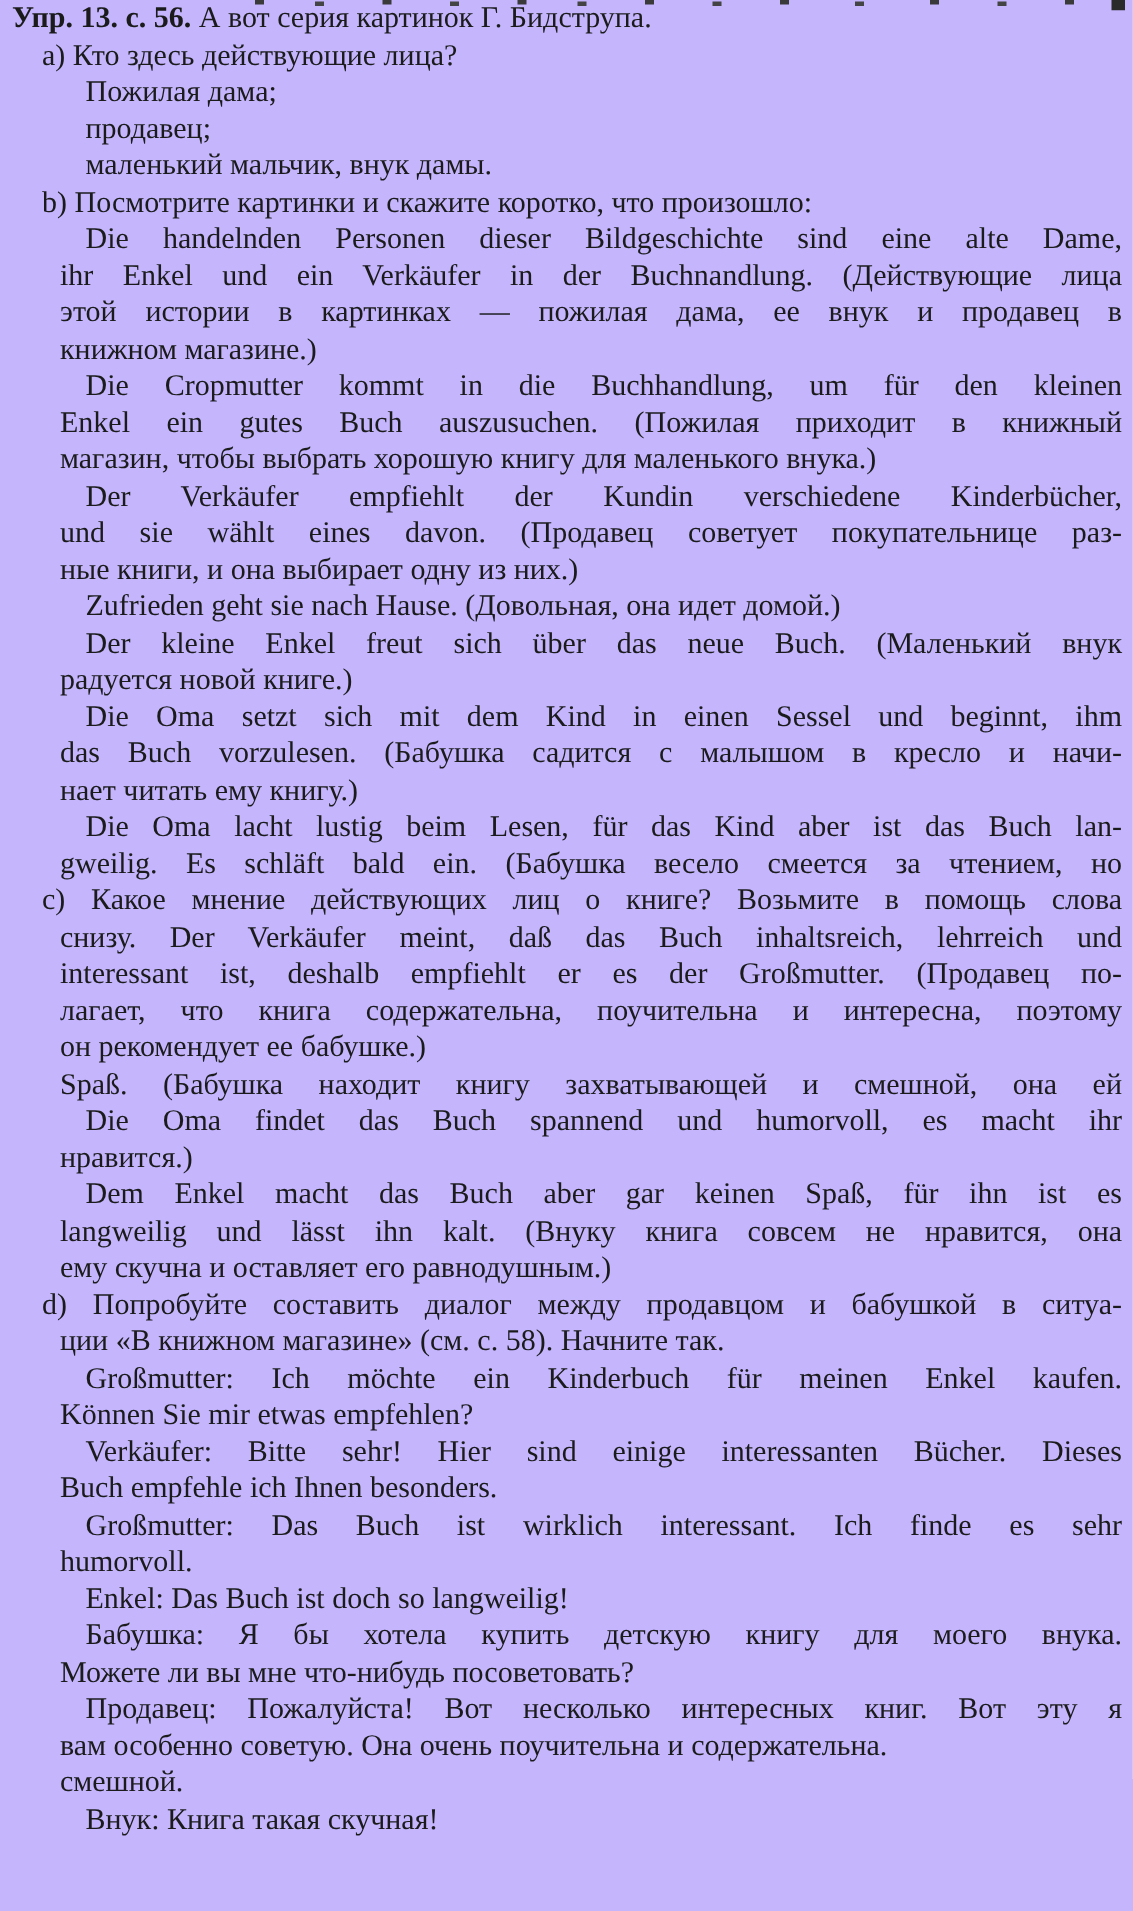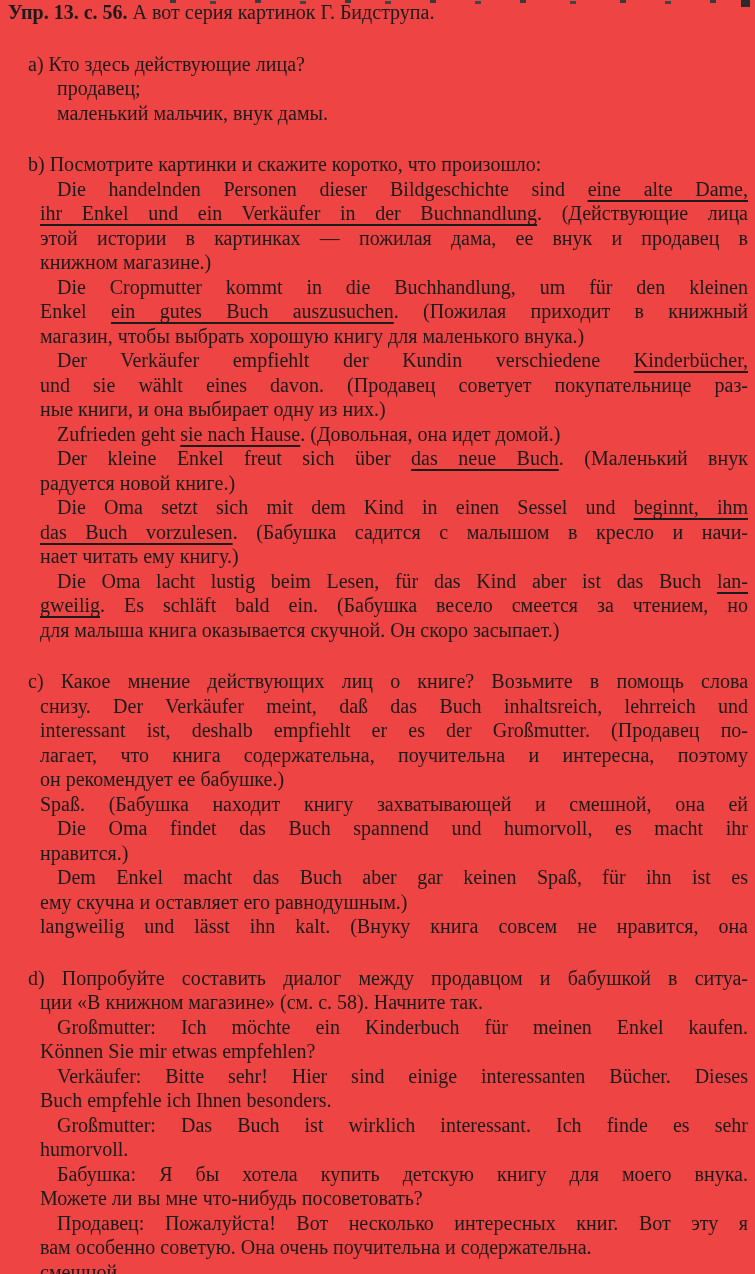--- a/index.html
+++ b/index.html
@@ -3,48 +3,49 @@
 <meta charset="utf-8">
 <style>
   html,body{margin:0;padding:0;}
   body{
     width:755px;height:1274px;overflow:hidden;background:#ffffff;
     color:#1b1b1b;
     font-family:"Liberation Serif","DejaVu Serif",serif;
     font-size:20px;line-height:24.5px;
   }
   .page{position:relative;box-sizing:border-box;width:755px;height:1274px;
-        padding:0 7px 11px 40px;background:#ef4444;}
+        padding:0 7px 11px 40px;background:#c4b5fd;}
   .crop-strip{position:absolute;top:0;left:0;width:755px;height:7px;overflow:hidden;}
   .marks{position:absolute;top:0;left:170px;width:6px;height:3px;background:#3a3a3a;
      box-shadow:40px 1px #444,85px 0 #3a3a3a,130px 1px #444,175px 0 #3a3a3a,
         215px 1px #444,260px 0 #3a3a3a,305px 1px #444,350px 0 #3a3a3a,
         400px 1px #444,450px 0 #3a3a3a,495px 1px #444,540px 0 #3a3a3a;}
   .corner{position:absolute;top:0;left:741px;width:9px;height:7px;background:#2a2a2a;}
   .line{text-align:left;}
   .j{text-align:justify;text-align-last:justify;}
   .l-title{margin-left:-32px;}
-  .l-label{margin-left:-12px;margin-top:27px;}
+  .l-label{margin-left:-12px;}
   .l-sub{margin-left:17px;}
   .l-first{text-indent:17px;}
-  .u{text-decoration:underline;text-decoration-thickness:1.8px;text-underline-offset:3.5px;}
+  .u{text-decoration-thickness:1.8px;text-underline-offset:3.5px;}
   .b{font-weight:bold;}
   .label{display:inline;}
 </style>
 </head>
 <body>
 
 <div class="page">
   <div class="crop-strip">
     <i class="marks"></i>
     <i class="corner"></i>
   </div>
   <div id="lines">
       <div class="line l-title"><span class="b">Упр. 13. с. 56.</span><span> А вот серия картинок Г. Бидструпа.</span></div>
       <div class="line l-label"><span class="label">a)</span> <span>Кто здесь действующие лица?</span></div>
+      <div class="line l-sub"><span>Пожилая дама;</span></div>
       <div class="line l-sub"><span>продавец;</span></div>
       <div class="line l-sub"><span>маленький мальчик, внук дамы.</span></div>
       <div class="line l-label"><span class="label">b)</span> <span>Посмотрите картинки и скажите коротко, что произошло:</span></div>
       <div class="line l-first j"><span>Die handelnden Personen dieser Bildgeschichte sind </span><span class="u">eine alte Dame,</span></div>
       <div class="line l-cont j"><span class="u">ihr Enkel und ein Verkäufer in der Buchnandlung</span><span>. (Действующие лица</span></div>
       <div class="line l-cont j"><span>этой истории в картинках — пожилая дама, ее внук и продавец в</span></div>
       <div class="line l-cont"><span>книжном магазине.)</span></div>
       <div class="line l-first j"><span>Die Cropmutter kommt in die Buchhandlung, um für den kleinen</span></div>
       <div class="line l-cont j"><span>Enkel </span><span class="u">ein gutes Buch auszusuchen</span><span>. (Пожилая приходит в книжный</span></div>
       <div class="line l-cont"><span>магазин, чтобы выбрать хорошую книгу для маленького внука.)</span></div>
@@ -52,40 +53,40 @@
       <div class="line l-cont j"><span>und sie wählt eines davon. (Продавец советует покупательнице раз-</span></div>
       <div class="line l-cont"><span>ные книги, и она выбирает одну из них.)</span></div>
       <div class="line l-first"><span>Zufrieden geht </span><span class="u">sie nach Hause</span><span>. (Довольная, она идет домой.)</span></div>
       <div class="line l-first j"><span>Der kleine Enkel freut sich über </span><span class="u">das neue Buch</span><span>. (Маленький внук</span></div>
       <div class="line l-cont"><span>радуется новой книге.)</span></div>
       <div class="line l-first j"><span>Die Oma setzt sich mit dem Kind in einen Sessel und </span><span class="u">beginnt, ihm</span></div>
       <div class="line l-cont j"><span class="u">das Buch vorzulesen</span><span>. (Бабушка садится с малышом в кресло и начи-</span></div>
       <div class="line l-cont"><span>нает читать ему книгу.)</span></div>
       <div class="line l-first j"><span>Die Oma lacht lustig beim Lesen, für das Kind aber ist das Buch </span><span class="u">lan-</span></div>
       <div class="line l-cont j"><span class="u">gweilig</span><span>. Es schläft bald ein. (Бабушка весело смеется за чтением, но</span></div>
-      <div class="line l-cont"><span>для малыша книга оказывается скучной. Он скоро засыпает.)</span></div>
       <div class="line l-label j"><span class="label">c)</span> <span>Какое мнение действующих лиц о книге? Возьмите в помощь слова</span></div>
       <div class="line l-cont j"><span>снизу. Der Verkäufer meint, daß das Buch inhaltsreich, lehrreich und</span></div>
       <div class="line l-cont j"><span>interessant ist, deshalb empfiehlt er es der Großmutter. (Продавец по-</span></div>
       <div class="line l-cont j"><span>лагает, что книга содержательна, поучительна и интересна, поэтому</span></div>
       <div class="line l-cont"><span>он рекомендует ее бабушке.)</span></div>
       <div class="line l-cont j"><span>Spaß. (Бабушка находит книгу захватывающей и смешной, она ей</span></div>
       <div class="line l-first j"><span>Die Oma findet das Buch spannend und humorvoll, es macht ihr</span></div>
       <div class="line l-cont"><span>нравится.)</span></div>
       <div class="line l-first j"><span>Dem Enkel macht das Buch aber gar keinen Spaß, für ihn ist es</span></div>
+      <div class="line l-cont j"><span>langweilig und lässt ihn kalt. (Внуку книга совсем не нравится, она</span></div>
       <div class="line l-cont"><span>ему скучна и оставляет его равнодушным.)</span></div>
-      <div class="line l-cont j"><span>langweilig und lässt ihn kalt. (Внуку книга совсем не нравится, она</span></div>
       <div class="line l-label j"><span class="label">d)</span> <span>Попробуйте составить диалог между продавцом и бабушкой в ситуа-</span></div>
       <div class="line l-cont"><span>ции «В книжном магазине» (см. с. 58). Начните так.</span></div>
       <div class="line l-first j"><span>Großmutter: Ich möchte ein Kinderbuch für meinen Enkel kaufen.</span></div>
       <div class="line l-cont"><span>Können Sie mir etwas empfehlen?</span></div>
       <div class="line l-first j"><span>Verkäufer: Bitte sehr! Hier sind einige interessanten Bücher. Dieses</span></div>
       <div class="line l-cont"><span>Buch empfehle ich Ihnen besonders.</span></div>
       <div class="line l-first j"><span>Großmutter: Das Buch ist wirklich interessant. Ich finde es sehr</span></div>
       <div class="line l-cont"><span>humorvoll.</span></div>
+      <div class="line l-first"><span>Enkel: Das Buch ist doch so langweilig!</span></div>
       <div class="line l-first j"><span>Бабушка: Я бы хотела купить детскую книгу для моего внука.</span></div>
       <div class="line l-cont"><span>Можете ли вы мне что-нибудь посоветовать?</span></div>
       <div class="line l-first j"><span>Продавец: Пожалуйста! Вот несколько интересных книг. Вот эту я</span></div>
       <div class="line l-cont"><span>вам особенно советую. Она очень поучительна и содержательна.</span></div>
       <div class="line l-cont"><span>смешной.</span></div>
       <div class="line l-first"><span>Внук: Книга такая скучная!</span></div>
     </div>
 </div>
 
 </body></html>

